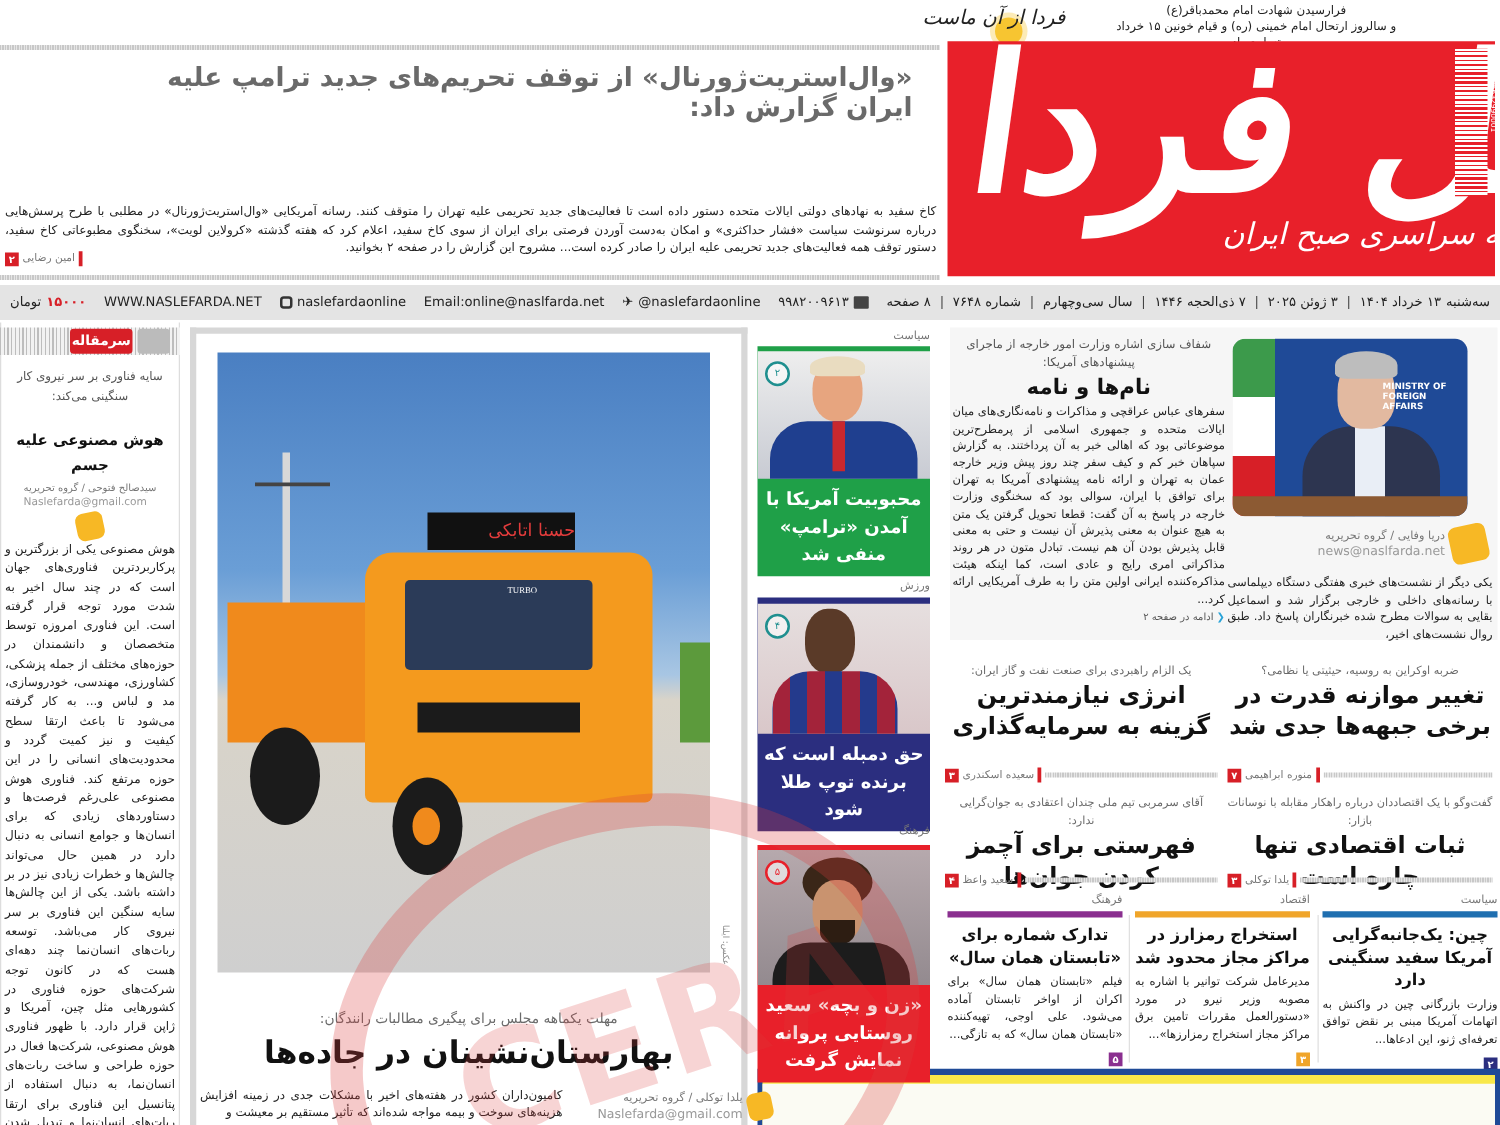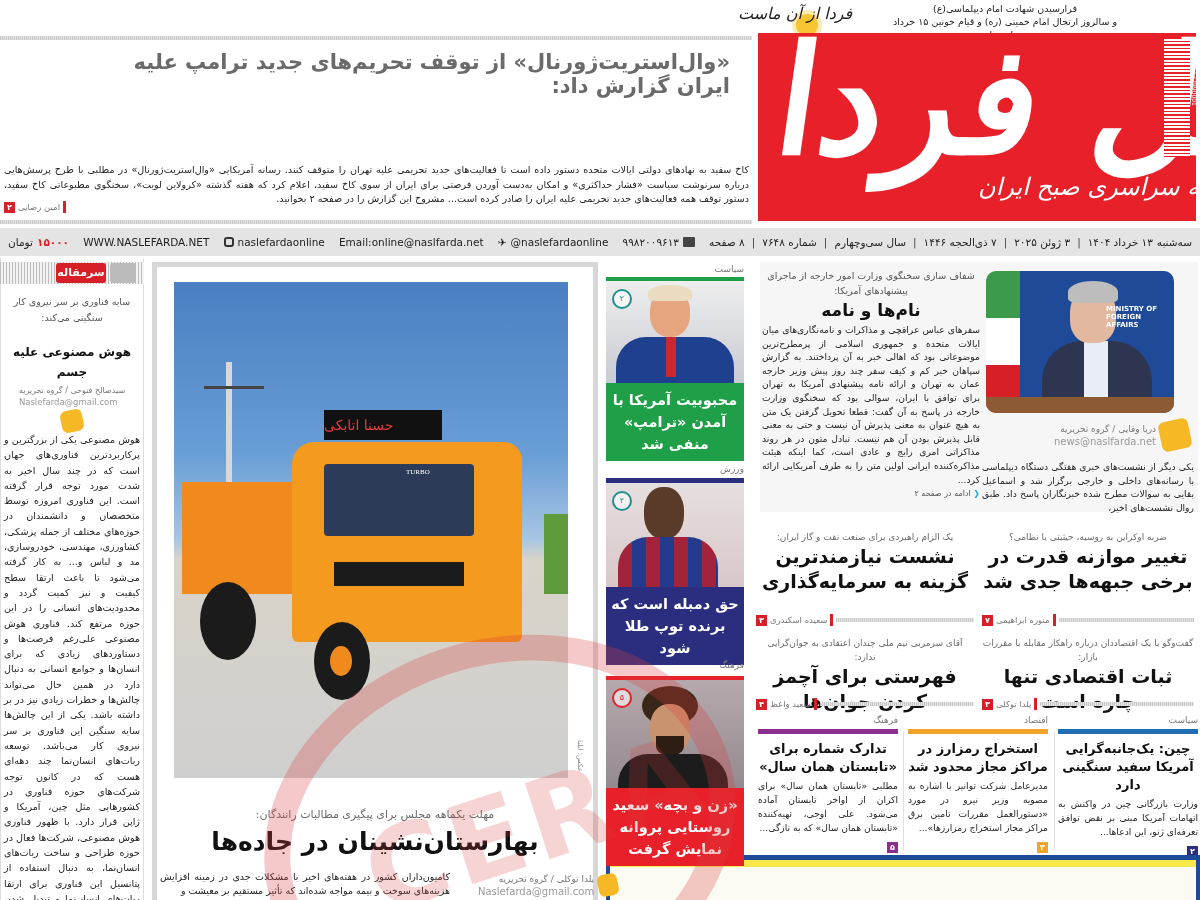--- a/index.html
+++ b/index.html
@@ -87,21 +87,21 @@
 
   
   .center-frame { position: absolute; left: 152px; top: 262px; width: 446px; height: 638px; background: #ffffff; border: 5px solid #d7d7d7; border-bottom: none; }
   .truck-photo { position: absolute; left: 174px; top: 282px; width: 394px; height: 496px; overflow: hidden; background: linear-gradient(180deg,#4a7fc2 0%,#6a9ed6 35%,#a8c6e3 52%,#d9d4c9 56%,#cfcfcf 100%); }
   .pole { position: absolute; left: 52px; top: 80px; width: 6px; height: 130px; background: #d8d8d8; }
   .pole-arm { position: absolute; left: 30px; top: 104px; width: 60px; height: 3px; background: #444; }
   .truck-bed { position: absolute; left: 8px; top: 200px; width: 125px; height: 112px; background: #f08a1c; }
   .truck-cab { position: absolute; left: 118px; top: 160px; width: 230px; height: 200px; background: #f49a1e; border-radius: 22px 18px 6px 6px; }
   .truck-windshield { position: absolute; left: 150px; top: 182px; width: 150px; height: 72px; background: #2b3b58; border-radius: 4px; }
   .truck-grill { position: absolute; left: 160px; top: 280px; width: 130px; height: 24px; background: #1b1b1b; }
-  .truck-sign { position: absolute; left: 150px; top: 128px; width: 118px; height: 30px; background: #111; color: #e23c3c; font-size: 14px; text-align: left; line-height: 30px; font-family: "DejaVu Serif", serif; }
+  .truck-sign { position: absolute; left: 168px; top: 128px; width: 118px; height: 30px; background: #111; color: #e23c3c; font-size: 14px; text-align: right; line-height: 30px; font-family: "DejaVu Serif", serif; }
   .wheel { position: absolute; width: 56px; height: 78px; border-radius: 50%; background: #1b1b1b; }
   .hub { position: absolute; width: 22px; height: 30px; border-radius: 50%; background: #f08a1c; }
   .turbo { position: absolute; left: 232px; top: 186px; font-size: 7px; color: #fff; direction: ltr; font-family: Liberation Serif, serif; }
   .grass { position: absolute; right: 0; top: 232px; width: 24px; height: 80px; background: #5c9a3c; }
 
   .photo-credit { position: absolute; left: 576px; top: 740px; font-size: 7px; color: #888; writing-mode: vertical-rl; }
   .center-kicker { position: absolute; left: 170px; top: 808px; width: 410px; text-align: center; font-size: 11px; color: #6a6a6a; }
   .center-title { position: absolute; left: 170px; top: 822px; width: 410px; text-align: center; font-size: 25px; font-weight: bold; color: #111; line-height: 40px; }
   .center-byline { position: absolute; left: 478px; top: 873px; width: 140px; display: flex; gap: 4px; align-items: center; direction: ltr; }
   .center-body { position: absolute; left: 160px; top: 870px; width: 290px; font-size: 9.5px; line-height: 14px; text-align: justify; color: #222; }
@@ -122,21 +122,21 @@
 </style>
 </head>
 <body>
 
 <div class="masthead">
   <div class="quran-logo">
     <div class="quran-sun"></div>
     <div class="quran-text">فردا از آن ماست</div>
   </div>
   <div class="announce">
-    <div>فرارسیدن شهادت امام دیپلماسی(ع)</div>
+    <div>فرارسیدن شهادت امام محمدباقر(ع)</div>
     <div>و سالروز ارتحال امام خمینی (ره) و قیام خونین ۱۵ خرداد</div>
     <div>تسلیت باد</div>
   </div>
   <div class="logo-box">
     <div class="logo-word">نسل فردا</div>
     <div class="logo-tagline">روزنامه سراسری صبح ایران</div>
     <div class="barcode"></div>
     <div class="barcode-digits">24112006632990001</div>
   </div>
 
@@ -195,21 +195,21 @@
   <div class="flag-stripe"></div>
   <div class="minister-body"></div>
   <div class="minister-shirt"></div>
   <div class="minister-head"></div>
   <div class="minister-hair"></div>
   <div class="mofa-text">MINISTRY OF FOREIGN AFFAIRS</div>
   <div class="podium"></div>
 </div>
 
 <div class="tr-story">
-  <div class="sub-kicker">شفاف سازی سخنگوی وزارت امور خارجه از ماجرای</div>
+  <div class="sub-kicker">شفاف سازی اشاره وزارت امور خارجه از ماجرای</div>
   <div class="sub-kicker">پیشنهادهای آمریکا:</div>
   <div class="tr-title">نام‌ها و نامه</div>
   <div class="tr-body">سفرهای عباس عراقچی و مذاکرات و نامه‌نگاری‌های میان ایالات متحده و جمهوری اسلامی از پرمطرح‌ترین موضوعاتی بود که اهالی خبر به آن پرداختند. به گزارش سپاهان خبر کم و کیف سفر چند روز پیش وزیر خارجه عمان به تهران و ارائه نامه پیشنهادی آمریکا به تهران برای توافق با ایران، سوالی بود که سخنگوی وزارت خارجه در پاسخ به آن گفت: قطعا تحویل گرفتن یک متن به هیچ عنوان به معنی پذیرش آن نیست و حتی به معنی قابل پذیرش بودن آن هم نیست. تبادل متون در هر روند مذاکراتی امری رایج و عادی است، کما اینکه هیئت مذاکره‌کننده ایرانی اولین متن را به طرف آمریکایی ارائه کرد...</div>
   <div class="tr-more"><span class="chev">❮</span> <span>ادامه در صفحه ۲</span></div>
 </div>
 
 <div class="byline-block">
   <div>
     <div class="byline-txt">دریا وفایی / گروه تحریریه</div>
     <div class="byline-email">news@naslfarda.net</div>
@@ -224,31 +224,31 @@
 </div>
 <div class="story-meta" style="left:982px;top:614px;width:212px;">
   <span class="badge" style="background:#d71f27">۷</span>
   <span class="byline-name">منوره ابراهیمی</span>
   <span class="bar-mark"></span>
   <span class="meta-rule" style="flex:1"></span>
 </div>
 
 <div class="story-box" style="left:756px;top:530px;width:218px;">
   <div class="story-kick">یک الزام راهبردی برای صنعت نفت و گاز ایران:</div>
-  <div class="story-title">نشست نیازمندترین گزینه به سرمایه‌گذاری</div>
+  <div class="story-title">انرژی نیازمندترین گزینه به سرمایه‌گذاری</div>
 </div>
 <div class="story-meta" style="left:756px;top:614px;width:218px;">
   <span class="badge" style="background:#d71f27">۳</span>
   <span class="byline-name">سعیده اسکندری</span>
   <span class="bar-mark"></span>
   <span class="meta-rule" style="flex:1"></span>
 </div>
 
 <div class="story-box" style="left:982px;top:636px;width:212px;">
-  <div class="story-kick">گفت‌وگو با یک اقتصاددان درباره راهکار مقابله با مقررات بازار:</div>
+  <div class="story-kick">گفت‌وگو با یک اقتصاددان درباره راهکار مقابله با نوسانات بازار:</div>
   <div class="story-title">ثبات اقتصادی تنها چاره است</div>
 </div>
 <div class="story-meta" style="left:982px;top:698px;width:212px;">
   <span class="badge" style="background:#d71f27">۳</span>
   <span class="byline-name">یلدا توکلی</span>
   <span class="bar-mark"></span>
   <span class="meta-rule" style="flex:1"></span>
 </div>
 
 <div class="story-box" style="left:756px;top:636px;width:218px;">
@@ -275,21 +275,21 @@
   <div class="bcol-bar" style="background:#f0a52a"></div>
   <div class="bcol-title">استخراج رمزارز در مراکز مجاز محدود شد</div>
   <div class="bcol-body">مدیرعامل شرکت توانیر با اشاره به مصوبه وزیر نیرو در مورد «دستورالعمل مقررات تامین برق مراکز مجاز استخراج رمزارزها»...</div>
   <span class="badge" style="background:#f0a52a;margin-top:3px">۳</span>
 </div>
 <div class="bcol-divider" style="left:903px"></div>
 <div class="bcol" style="left:758px;">
   <div class="bcol-label">فرهنگ</div>
   <div class="bcol-bar" style="background:#8a2f8f"></div>
   <div class="bcol-title">تدارک شماره برای «تابستان همان سال»</div>
-  <div class="bcol-body">مطلبی «تابستان همان سال» برای اکران از اواخر تابستان آماده می‌شود. علی اوجی، تهیه‌کننده «تابستان همان سال» که به تازگی...</div>
+  <div class="bcol-body">فیلم «تابستان همان سال» برای اکران از اواخر تابستان آماده می‌شود. علی اوجی، تهیه‌کننده «تابستان همان سال» که به تازگی...</div>
   <span class="badge" style="background:#8a2f8f;margin-top:3px">۵</span>
 </div>
 
 <div class="bottom-banner">
   <div class="bottom-banner-inner"></div>
   <div class="bottom-banner-white" style="top:12px"></div>
 </div>
 
 <div class="mid-label" style="top:264px">سیاست</div>
 <div class="mid-card" style="top:277px;background:#1fa048;">

